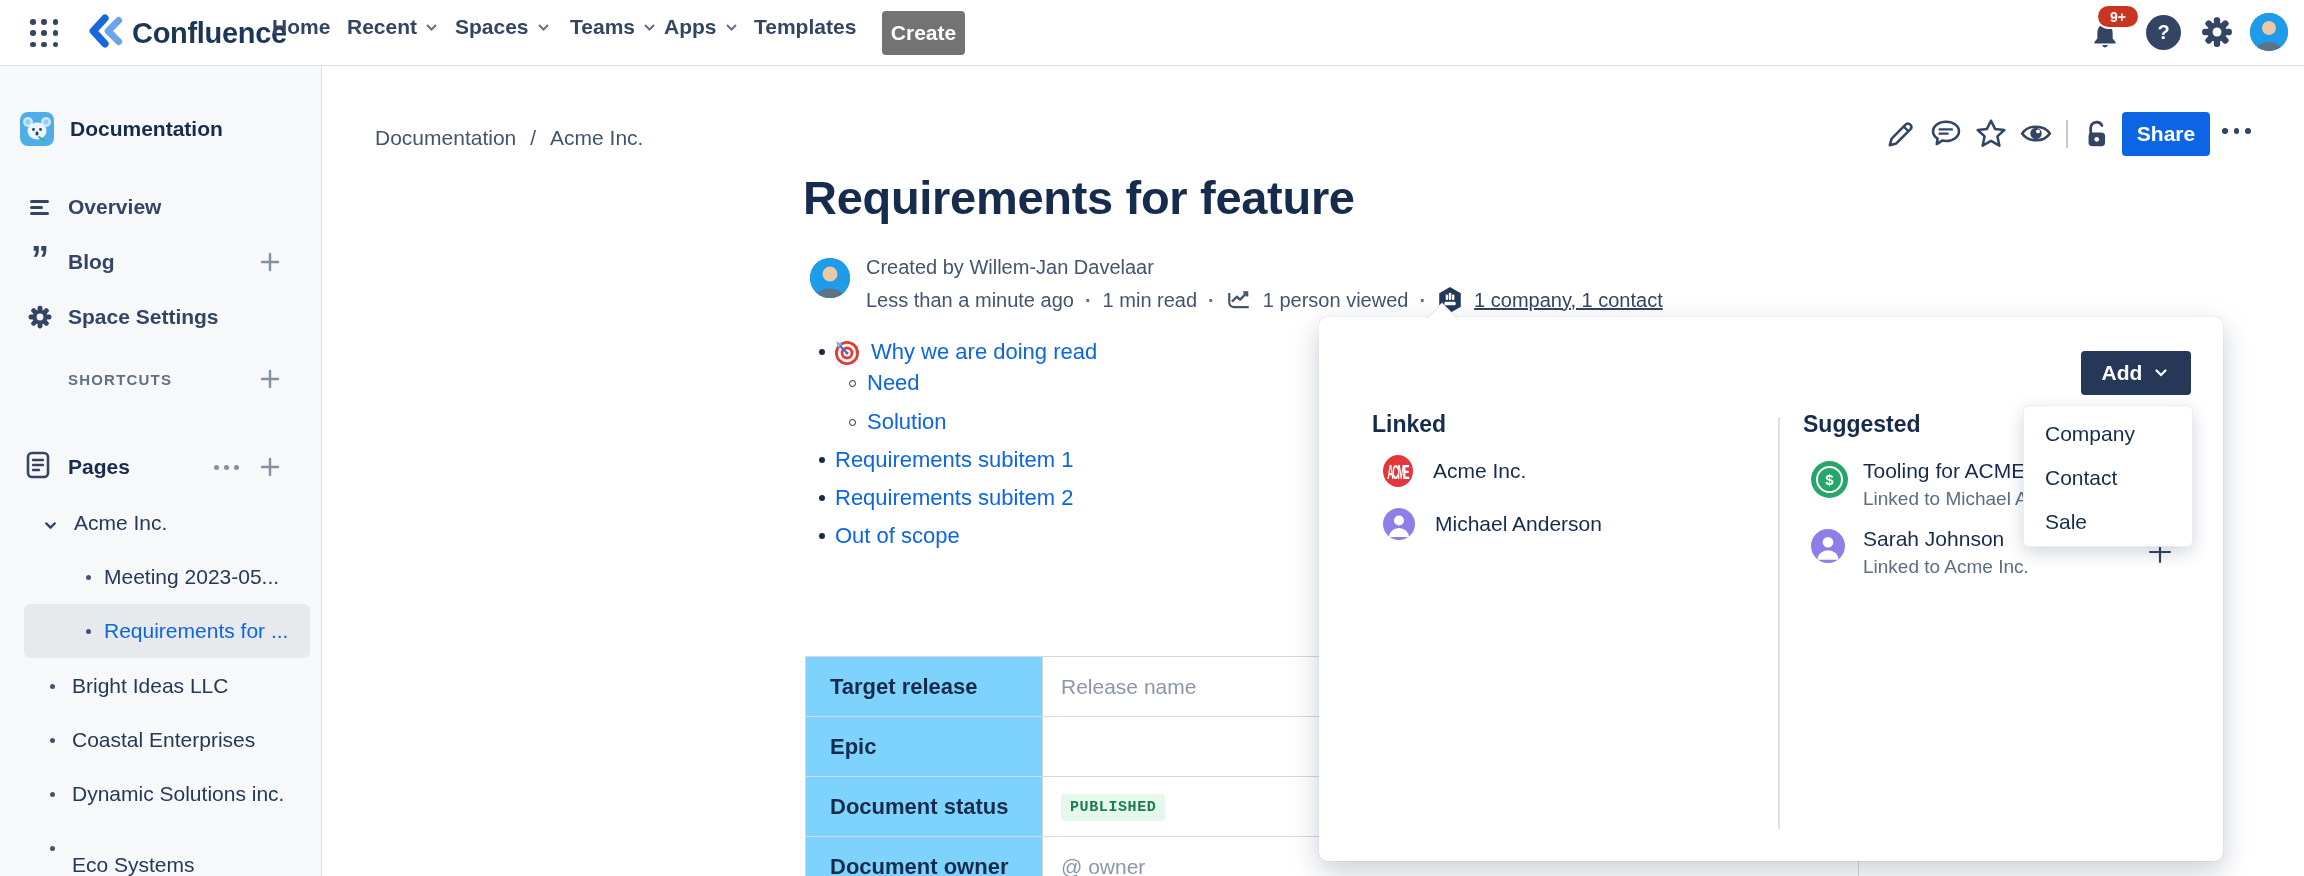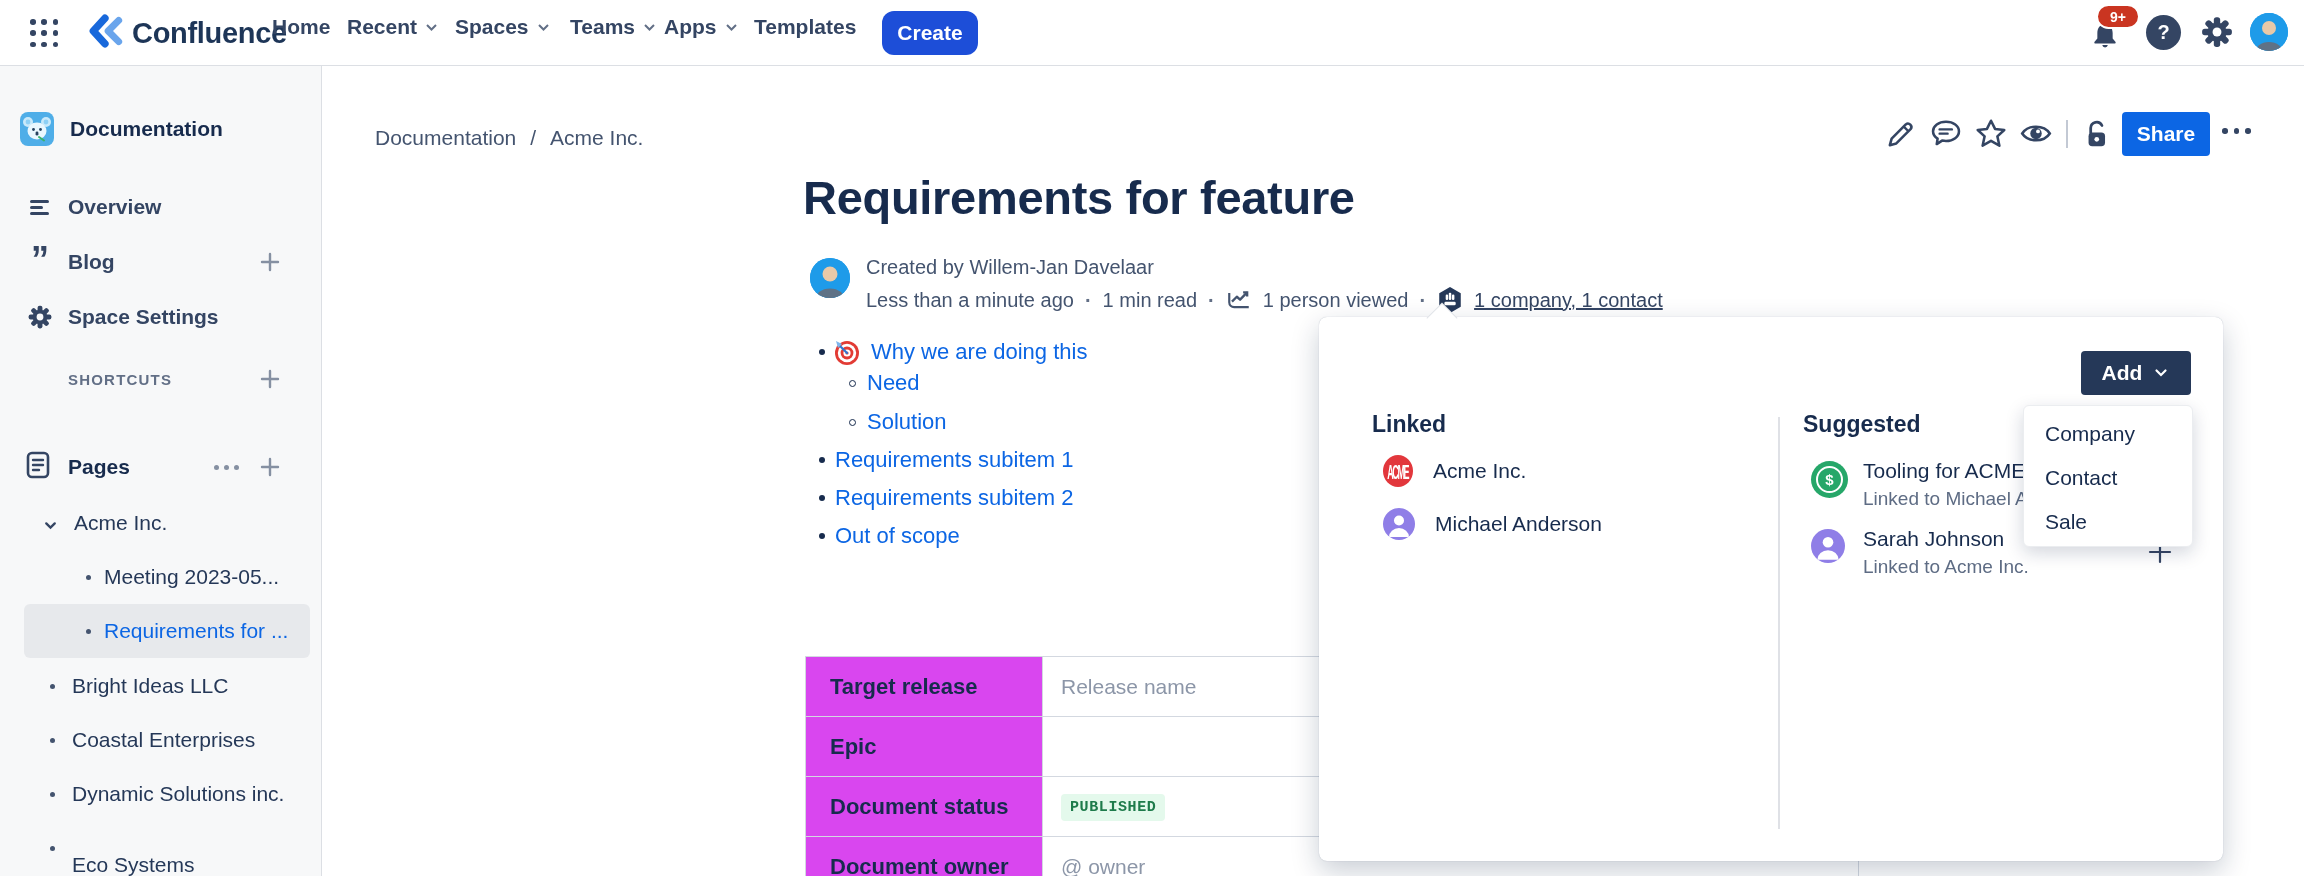--- a/index.html
+++ b/index.html
@@ -7,21 +7,21 @@
   #app{position:relative;width:2304px;height:876px;background:#fff;overflow:hidden;}
 
   
   #topbar{position:absolute;left:0;top:0;width:2304px;height:66px;background:#fff;border-bottom:1px solid #DCDFE4;z-index:30;}
   .appgrid{position:absolute;left:30px;top:19px;width:30px;height:30px;display:grid;grid-template-columns:repeat(3,1fr);gap:4px;cursor:pointer;}
   .appgrid span{width:5.5px;height:5.5px;border-radius:50%;background:#344563;}
   .brand{position:absolute;left:88px;top:13px;display:flex;align-items:center;gap:8px;}
   .wordmark{font-size:29px;font-weight:600;color:#1D3557;letter-spacing:-0.3px;}
   .nav-item{position:absolute;top:0;height:54px;display:flex;align-items:center;gap:7px;font-size:21px;font-weight:600;color:#344563;cursor:pointer;}
   #nav-home{left:272px;} #nav-recent{left:347px;} #nav-spaces{left:455px;} #nav-teams{left:570px;} #nav-apps{left:664px;} #nav-templates{left:754px;}
-  #create-btn{position:absolute;left:882px;top:11px;width:96px;height:44px;border:none;border-radius:12px;background:#1d4ed8;color:#fff;font-size:21px;font-weight:600;cursor:pointer;}
+  #create-btn{position:absolute;left:882px;top:11px;width:83px;height:44px;border:none;border-radius:4px;background:#737373;color:#fff;font-size:21px;font-weight:600;cursor:pointer;}
   .search-box{position:absolute;left:1804px;top:13px;width:274px;height:40px;border:1.5px solid #9AA4B3;border-radius:8px;display:flex;align-items:center;padding:0 12px;gap:9px;background:#fff;}
   .search-box input{border:none;outline:none;flex:1;font-size:21px;color:#344563;background:transparent;}
   .search-box input::placeholder{color:#626F86;}
   .bell-wrap{position:absolute;left:2088px;top:10px;width:52px;height:48px;cursor:pointer;}
   .badge{position:absolute;left:8px;top:-6px;min-width:44px;height:25px;background:#CA3521;border:2px solid #fff;border-radius:13px;color:#fff;font-size:14px;font-weight:700;display:flex;align-items:center;justify-content:center;z-index:2;}
   .help-btn{position:absolute;left:2146px;top:15px;width:35px;height:35px;border-radius:50%;background:#344563;color:#fff;font-size:20px;font-weight:700;display:flex;align-items:center;justify-content:center;cursor:pointer;}
   .gear-btn{position:absolute;left:2200px;top:15px;width:34px;height:34px;cursor:pointer;}
   .avatar-btn{position:absolute;left:2250px;top:13px;width:38px;height:38px;border-radius:50%;overflow:hidden;cursor:pointer;background:#1E9BE9;}
 
   
@@ -72,21 +72,21 @@
   .li-link{color:#0C66E4;cursor:pointer;}
   #li-0{top:0;} #li-1{top:31px;} #li-2{top:70px;} #li-3{top:108px;} #li-4{top:146px;} #li-5{top:184px;}
   #li-0 .li-link{position:absolute;left:66px;white-space:nowrap;}
   .li-emoji{position:absolute;left:28px;top:3px;}
   #li-1 .li-link,#li-2 .li-link{position:absolute;left:62px;}
   #li-3 .li-link,#li-4 .li-link,#li-5 .li-link{position:absolute;left:30px;white-space:nowrap;}
 
   
   #props{position:absolute;left:805px;top:656px;border-collapse:collapse;z-index:3;}
   #props th,#props td{border:1.5px solid #D3D8E0;height:60px;text-align:left;vertical-align:middle;}
-  #props th{width:237px;background:#d946ef;padding-left:24px;font-size:22px;font-weight:700;color:#172B4D;}
+  #props th{width:237px;background:#7dd3fc;padding-left:24px;font-size:22px;font-weight:700;color:#172B4D;}
   #props td{width:816px;padding-left:18px;font-size:21px;color:#8C96A8;}
   .lozenge{display:inline-block;background:#E4F9EC;color:#1E7B4B;font-size:15px;font-weight:700;letter-spacing:0.6px;padding:5px 9px;border-radius:4px;font-family:Liberation Mono, monospace;}
 
   
   #popup{position:absolute;left:1319px;top:317px;width:904px;height:544px;background:#fff;border-radius:8px;box-shadow:0 0 1px rgba(9,30,66,.3),0 10px 28px rgba(9,30,66,.22);z-index:40;}
   .popup-arrow{position:absolute;left:112px;top:-10px;width:22px;height:22px;background:#fff;transform:rotate(45deg);border-left:1px solid rgba(9,30,66,.12);border-top:1px solid rgba(9,30,66,.12);}
   #add-btn{position:absolute;left:762px;top:34px;width:110px;height:44px;border:none;border-radius:4px;background:#253858;color:#fff;font-size:21px;font-weight:600;display:flex;align-items:center;justify-content:center;gap:10px;cursor:pointer;}
   .popup h3{position:absolute;margin:0;top:94px;font-size:23px;font-weight:700;color:#172B4D;}
   #linked-title{left:53px;} #suggested-title{left:484px;}
   .popup-divider{position:absolute;left:459px;top:100px;width:1.5px;height:412px;background:#DFE1E6;}
@@ -424,21 +424,21 @@
         <svg width="27" height="27" viewBox="0 0 27 27">
             <circle cx="14" cy="14" r="12" fill="#E23B34"></circle>
             <circle cx="14" cy="14" r="9.2" fill="#fff"></circle>
             <circle cx="14" cy="14" r="6.4" fill="#E23B34"></circle>
             <circle cx="14" cy="14" r="3.6" fill="#fff"></circle>
             <circle cx="14" cy="14" r="1.6" fill="#E23B34"></circle>
             <line x1="14" y1="14" x2="6" y2="6" stroke="#2E77D0" stroke-width="2.2" stroke-linecap="round"></line>
             <polygon points="3,2 9,5 5,9" fill="#7FB6EC"></polygon>
           </svg>
       </span>
-      <span class="li-link">Why we are doing this</span>
+      <span class="li-link">Why we are doing read</span>
     </div>
     <div class="li-row" id="li-1">
       <span class="b2"></span>
       <span class="li-link">Need</span>
     </div>
     <div class="li-row" id="li-2">
       <span class="b2"></span>
       <span class="li-link">Solution</span>
     </div>
     <div class="li-row" id="li-3">

